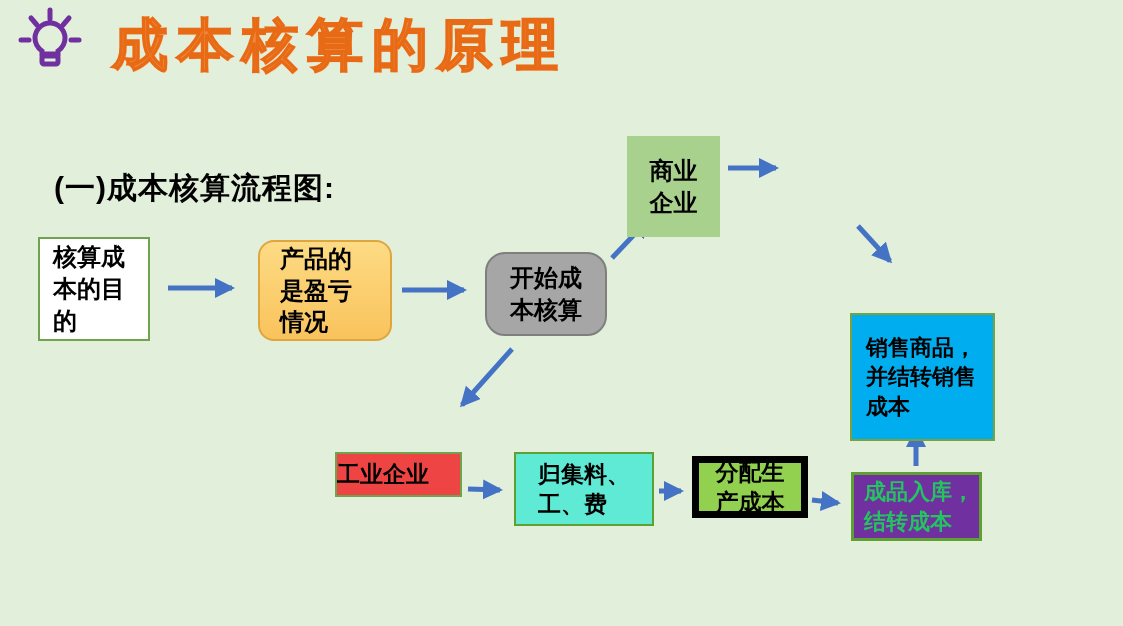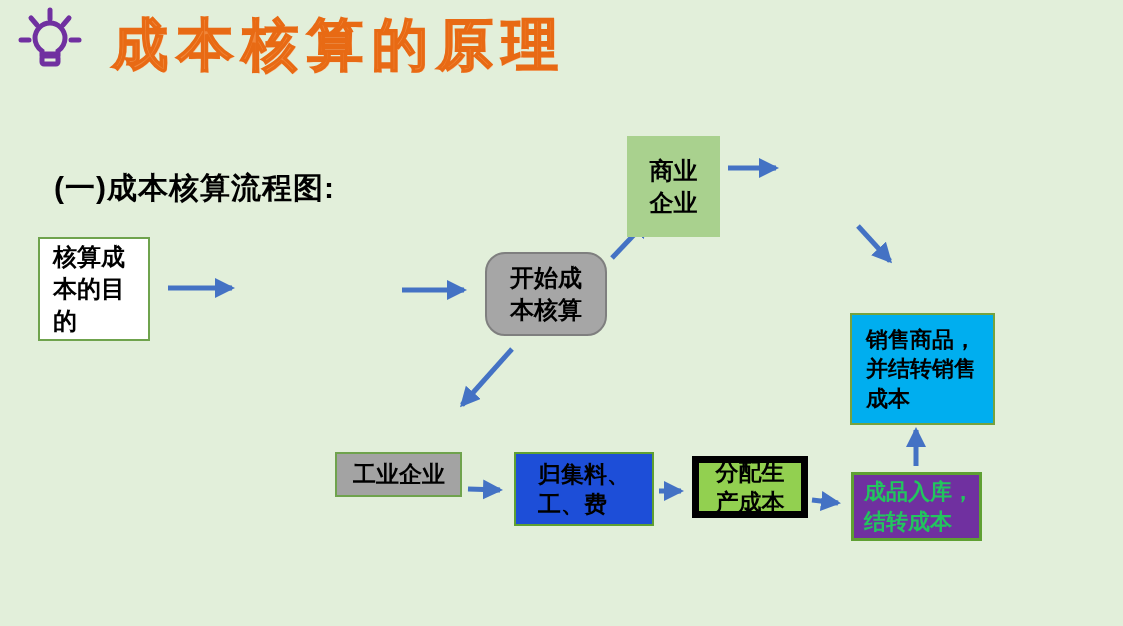--- a/index.html
+++ b/index.html
@@ -46,22 +46,22 @@
   .n-product{
     background:linear-gradient(180deg,#FDDB84 0%,#F9C35C 100%);
     border:2px solid #DFA63E;border-radius:16px;padding-left:20px;
   }
   .n-start{
     background:#A6A6A6;border:2px solid #7F7F7F;border-radius:20px;
   }
   .n-commerce{background:#A9D18E;}
   .n-purchase{background:#ED7D31;}
   .n-sales{background:#00AEEF;border:2px solid #76A23F;font-size:22px;padding-left:14px;}
-  .n-industry{background:#a3a3a3;border:2px solid #6FA34D;padding-left:16px;font-size:23px;}
-  .n-collect{background:#1d4ed8;border:2px solid #5FA033;padding-left:22px;font-size:23px;}
+  .n-industry{background:#ef4444;border:2px solid #6FA34D;padding-left:0;font-size:23px;}
+  .n-collect{background:#5eead4;border:2px solid #5FA033;padding-left:22px;font-size:23px;}
   .n-allocate{background:#92D050;border:7px solid #000000;font-size:23px;}
   .n-finished{background:#7030A0;border:3px solid #5FA033;color:#22c55e;font-size:22px;padding-left:10px;}
   .arrows{
     position:absolute;left:0;top:0;width:1123px;height:626px;
     pointer-events:none;
   }
 </style>
 </head>
 <body>
 
@@ -103,33 +103,38 @@
       <line x1="916" y1="466" x2="916" y2="430" marker-end="url(#ah)"></line>
     </g>
   </svg>
 
   <div class="node n-goal pad-l" style="left:38px;top:237px;width:112px;height:104px;">
     <span class="lbl">核算成
 本的目
 的</span>
   </div>
 
+  <div class="node n-product" style="left:258px;top:240px;width:134px;height:101px;">
+    <span class="lbl">产品的
+是盈亏
+情况</span>
+  </div>
 
   <div class="node n-start center" style="left:485px;top:252px;width:122px;height:84px;">
     <span class="lbl">开始成
 本核算</span>
   </div>
 
   <div class="node n-commerce center" style="left:627px;top:105px;width:93px;height:101px;margin-top:31px;">
     <span class="lbl">商业
 企业</span>
   </div>
 
 
-  <div class="node n-sales" style="left:850px;top:313px;width:145px;height:112px;">
+  <div class="node n-sales" style="left:850px;top:313px;width:145px;height:128px;">
     <span class="lbl">销售商品，
 并结转销售
 成本</span>
   </div>
 
   <div class="node n-industry" style="left:335px;top:452px;width:127px;height:45px;">
     <span class="lbl">工业企业</span>
   </div>
 
   <div class="node n-collect" style="left:514px;top:452px;width:140px;height:74px;">

